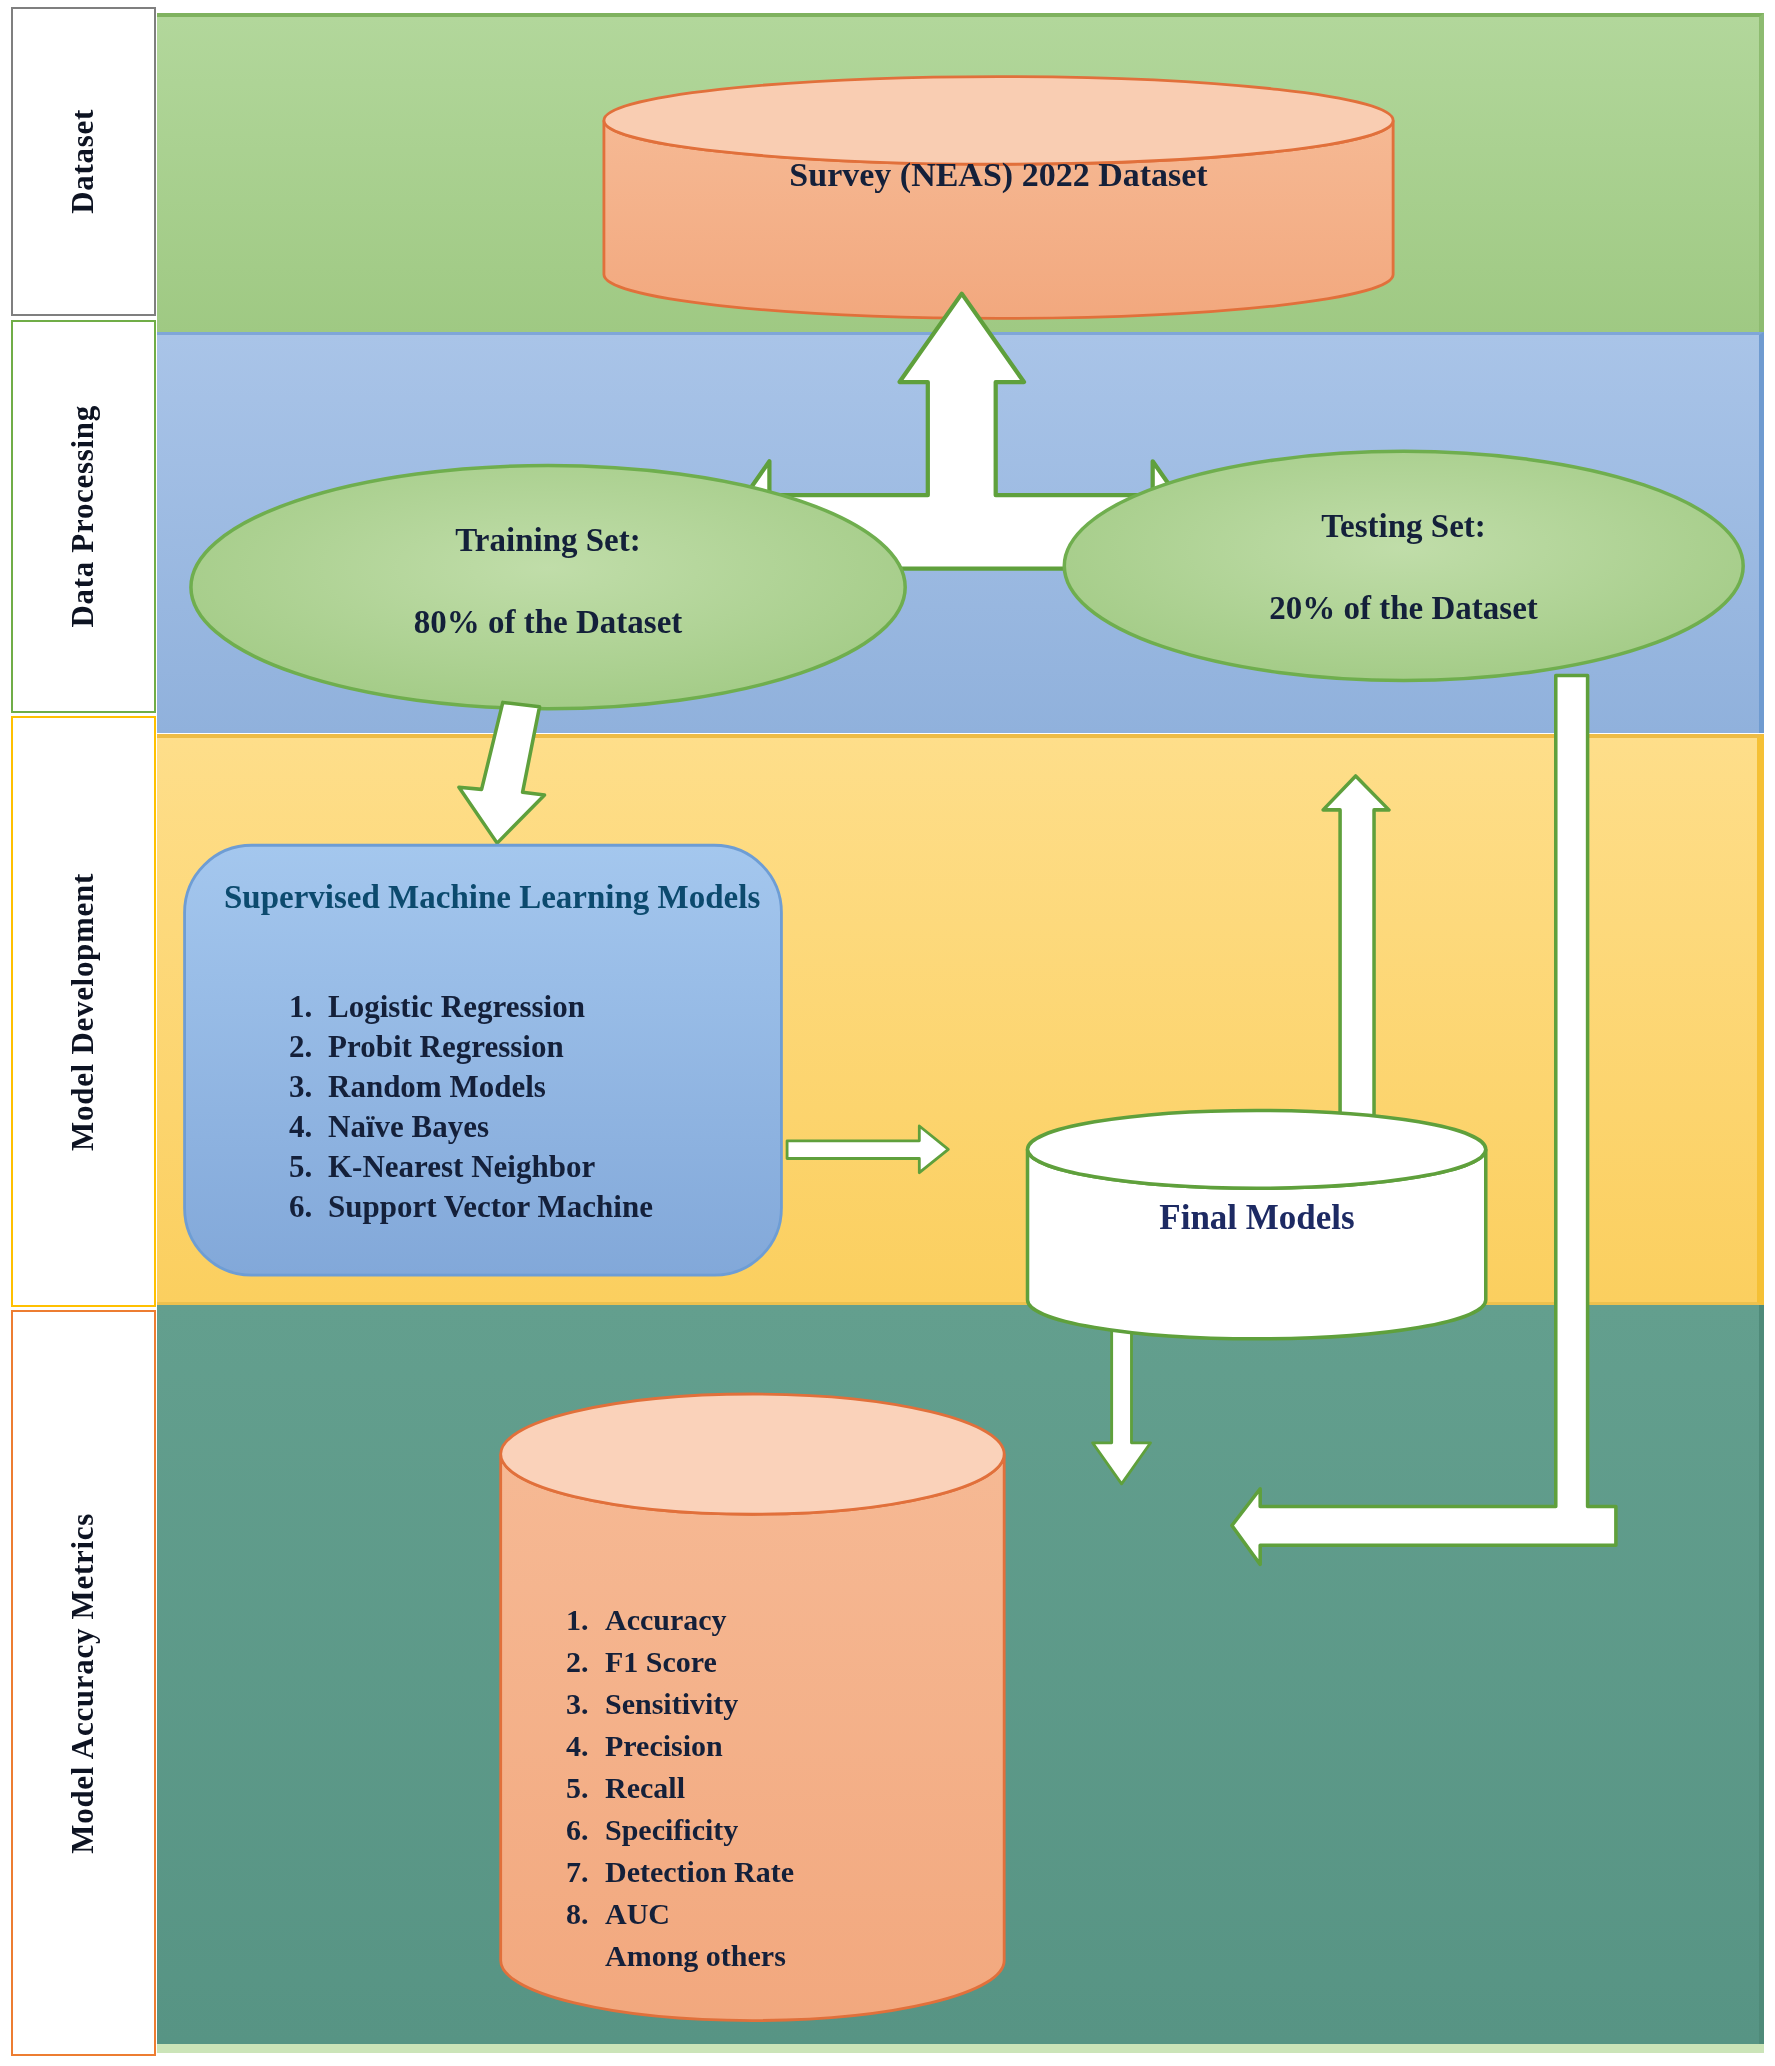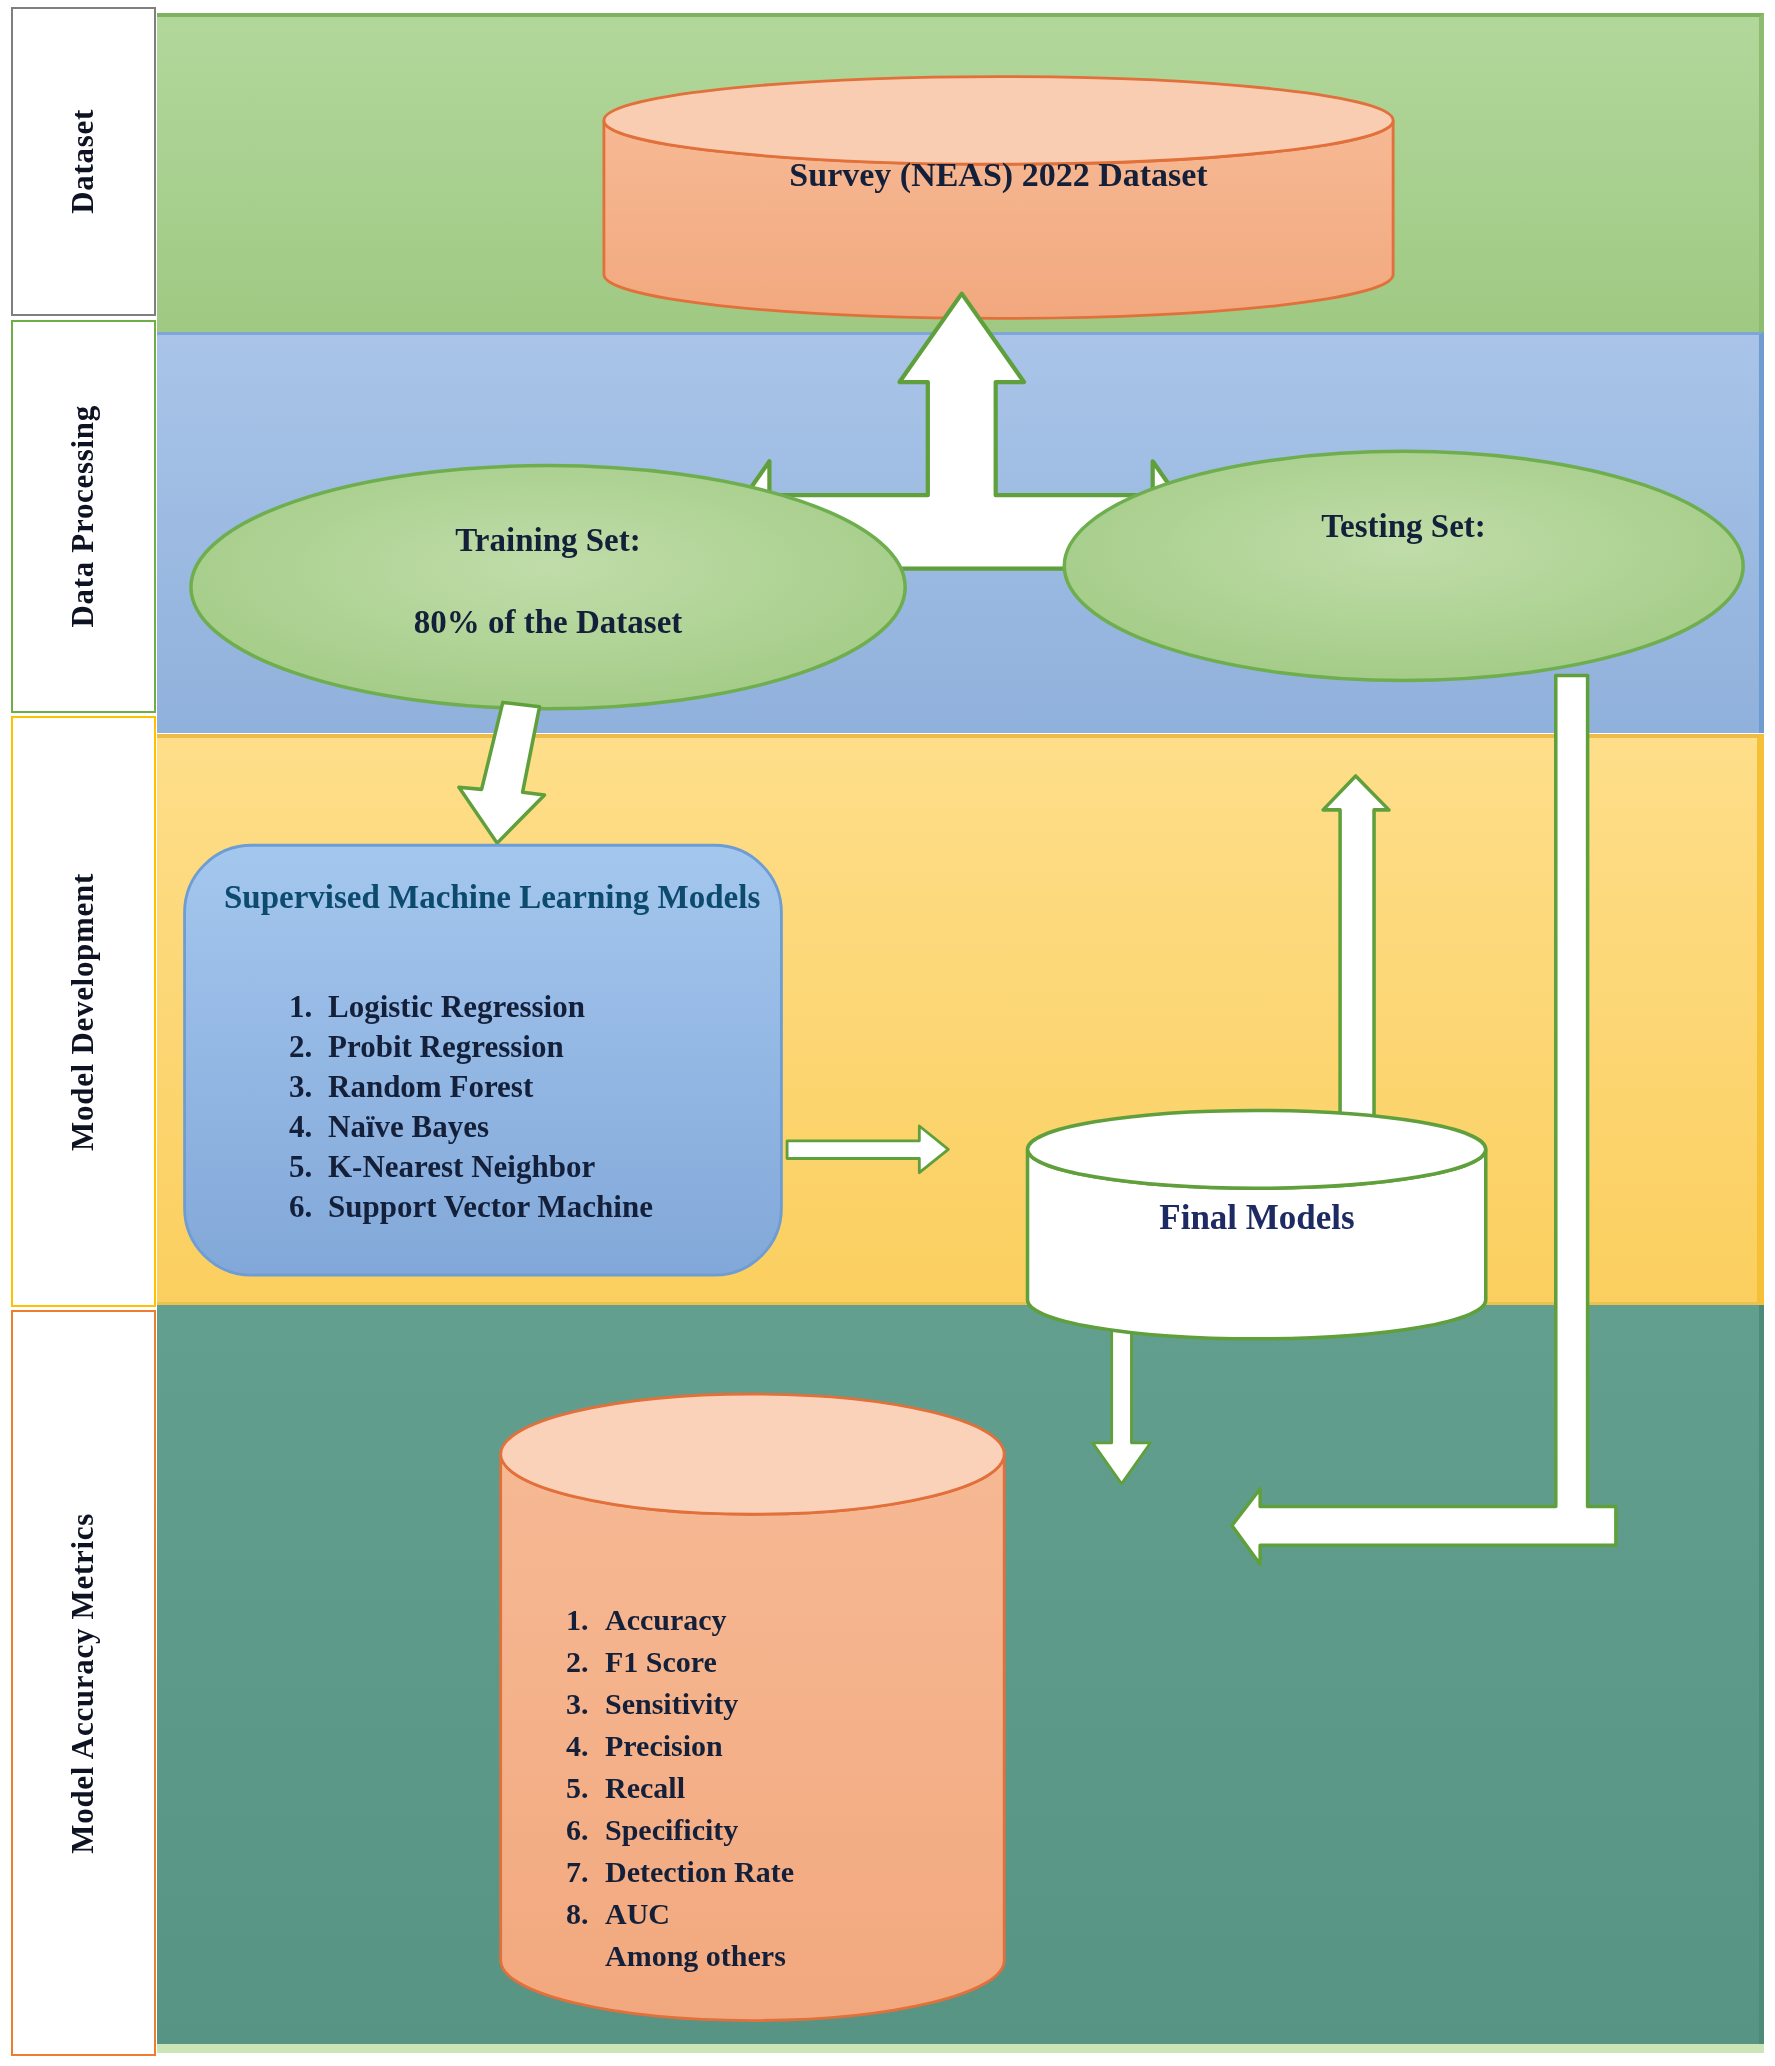--- a/index.html
+++ b/index.html
@@ -124,36 +124,37 @@
     <div>Survey (NEAS) 2022 Dataset</div>
   </div>
 
   <div class="txt t-training t-center">
     <div>Training Set:</div>
     <div class="ellipse-gap">80% of the Dataset</div>
   </div>
 
   <div class="txt t-testing t-center">
     <div>Testing Set:</div>
+    <div class="ellipse-gap">20% of the Dataset</div>
   </div>
 
   <div class="txt t-box-heading">Supervised Machine Learning Models</div>
 
   <div class="txt t-box-list">
     <div class="row">
       <span class="num">1.</span>
       <span class="lbl">Logistic Regression</span>
     </div>
     <div class="row">
       <span class="num">2.</span>
       <span class="lbl">Probit Regression</span>
     </div>
     <div class="row">
       <span class="num">3.</span>
-      <span class="lbl">Random Forest</span>
+      <span class="lbl">Random Models</span>
     </div>
     <div class="row">
       <span class="num">4.</span>
       <span class="lbl">Naïve Bayes</span>
     </div>
     <div class="row">
       <span class="num">5.</span>
       <span class="lbl">K-Nearest Neighbor</span>
     </div>
     <div class="row">

